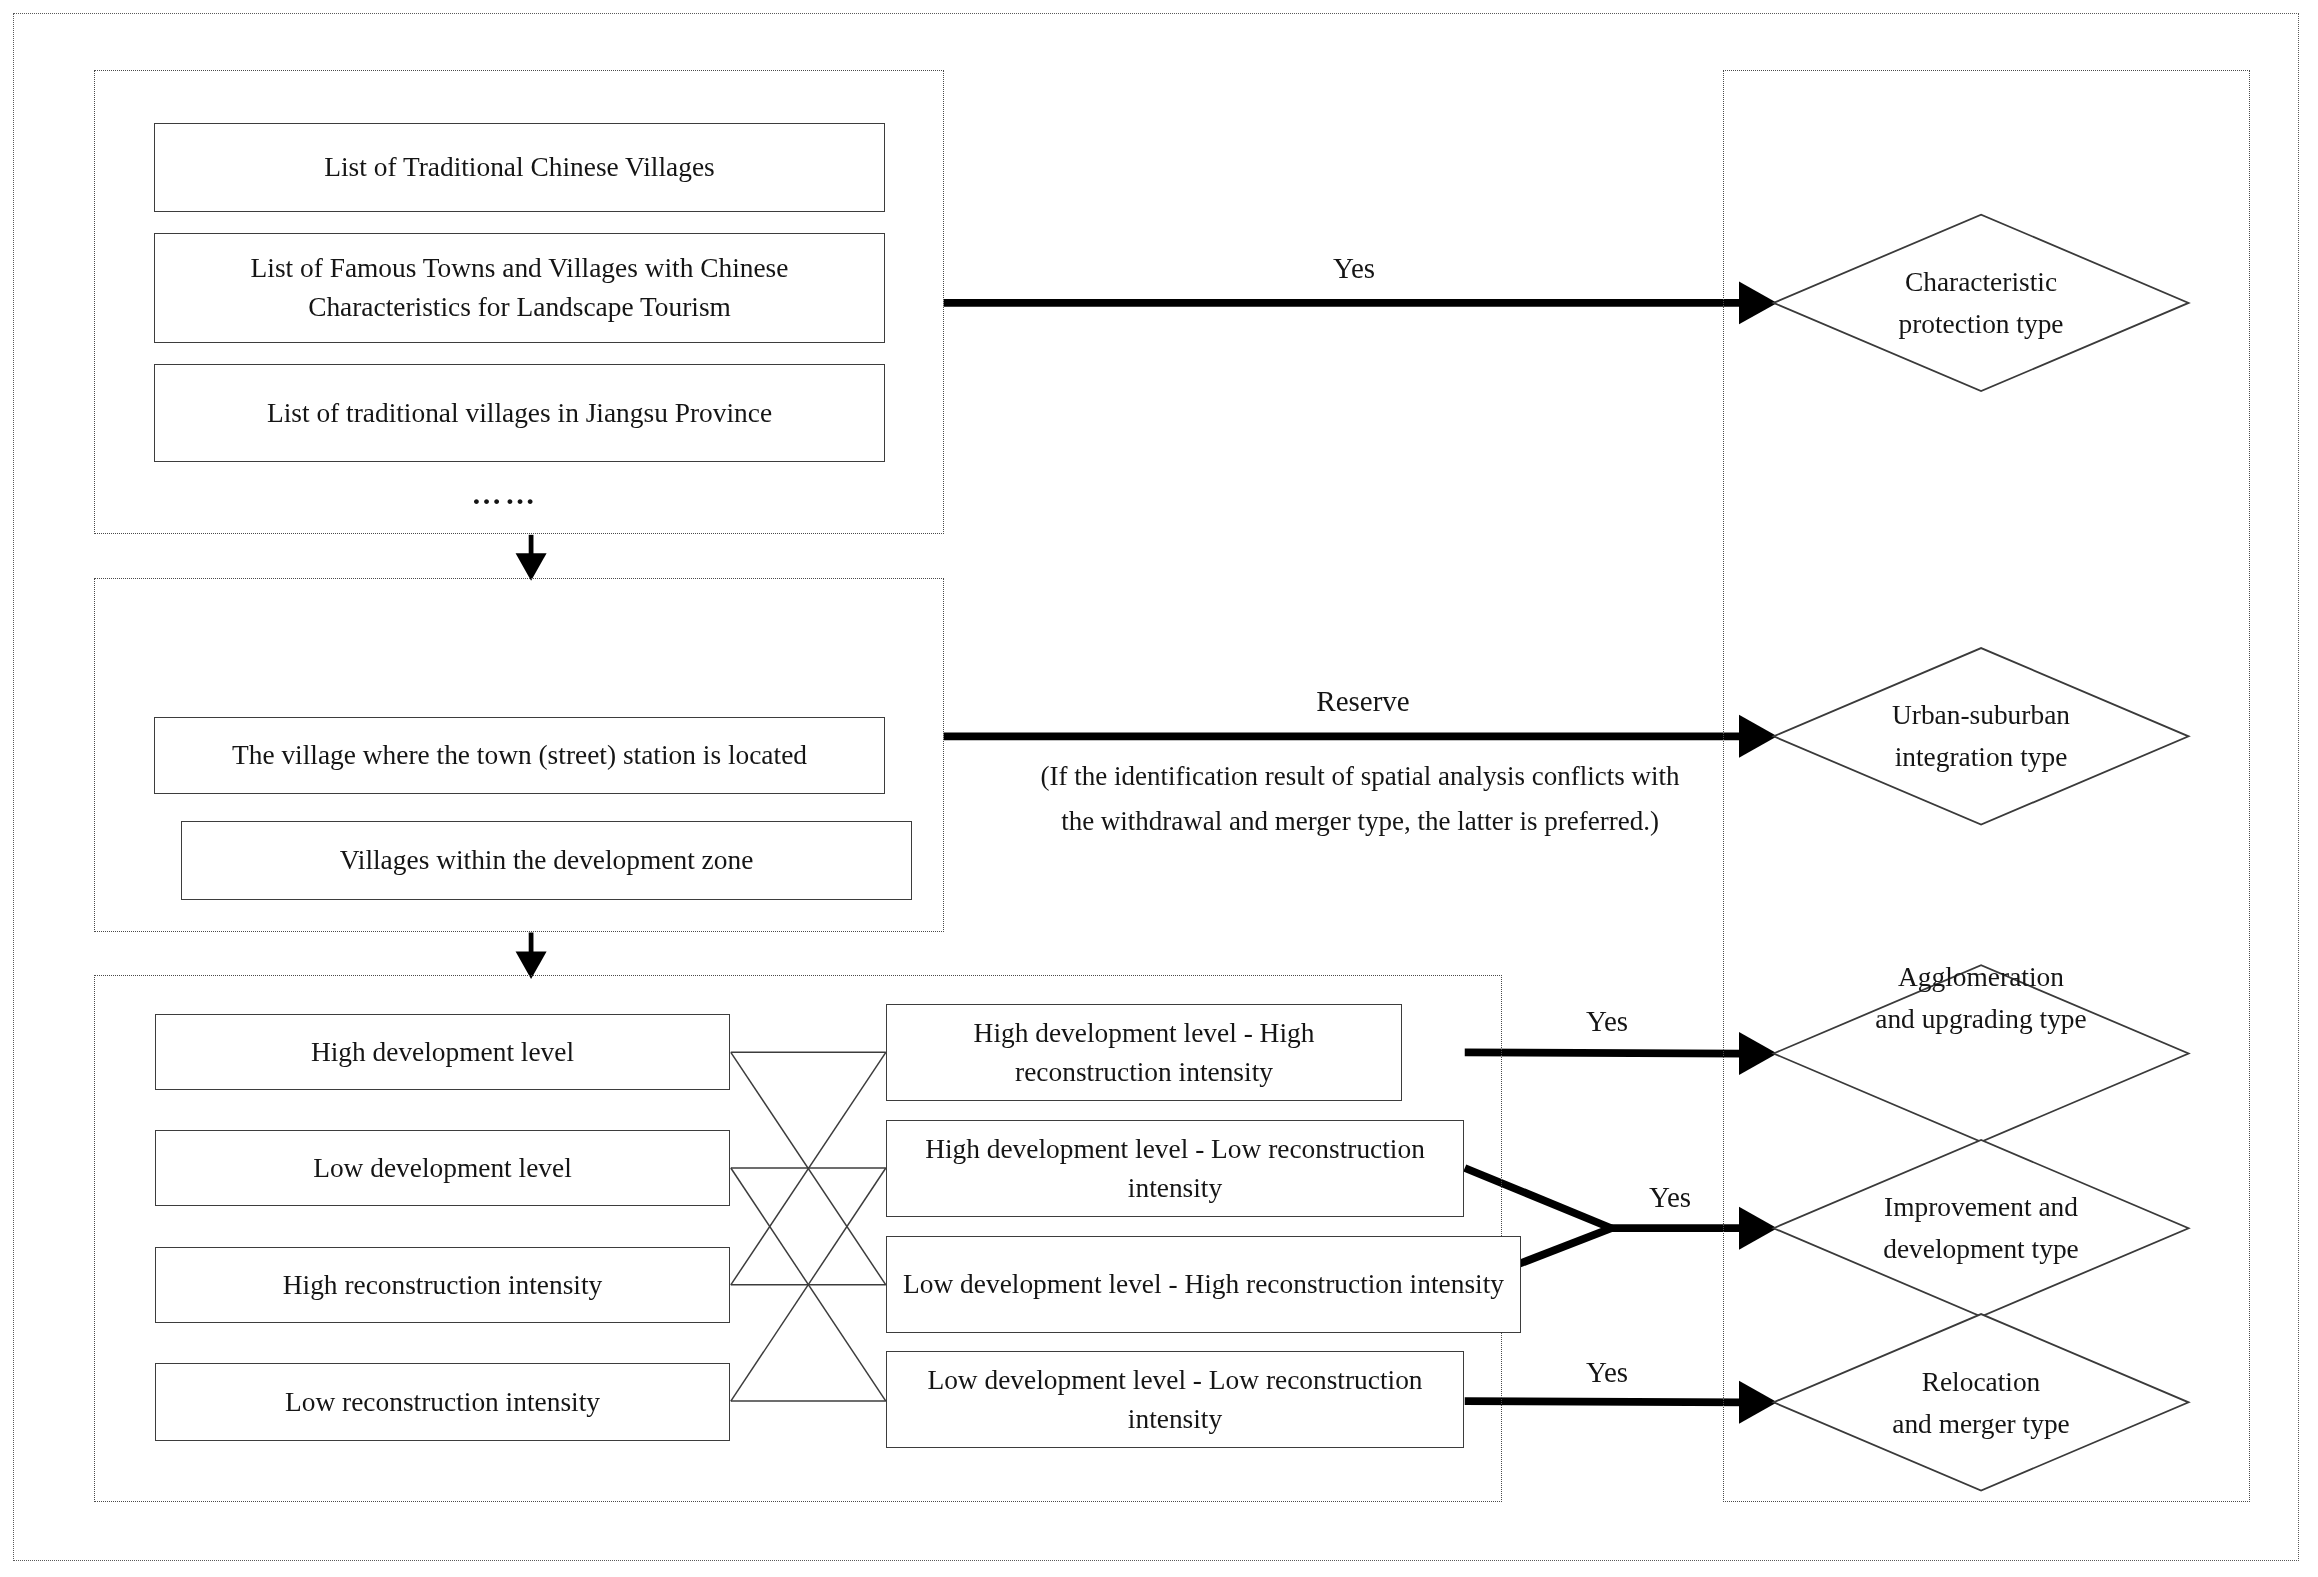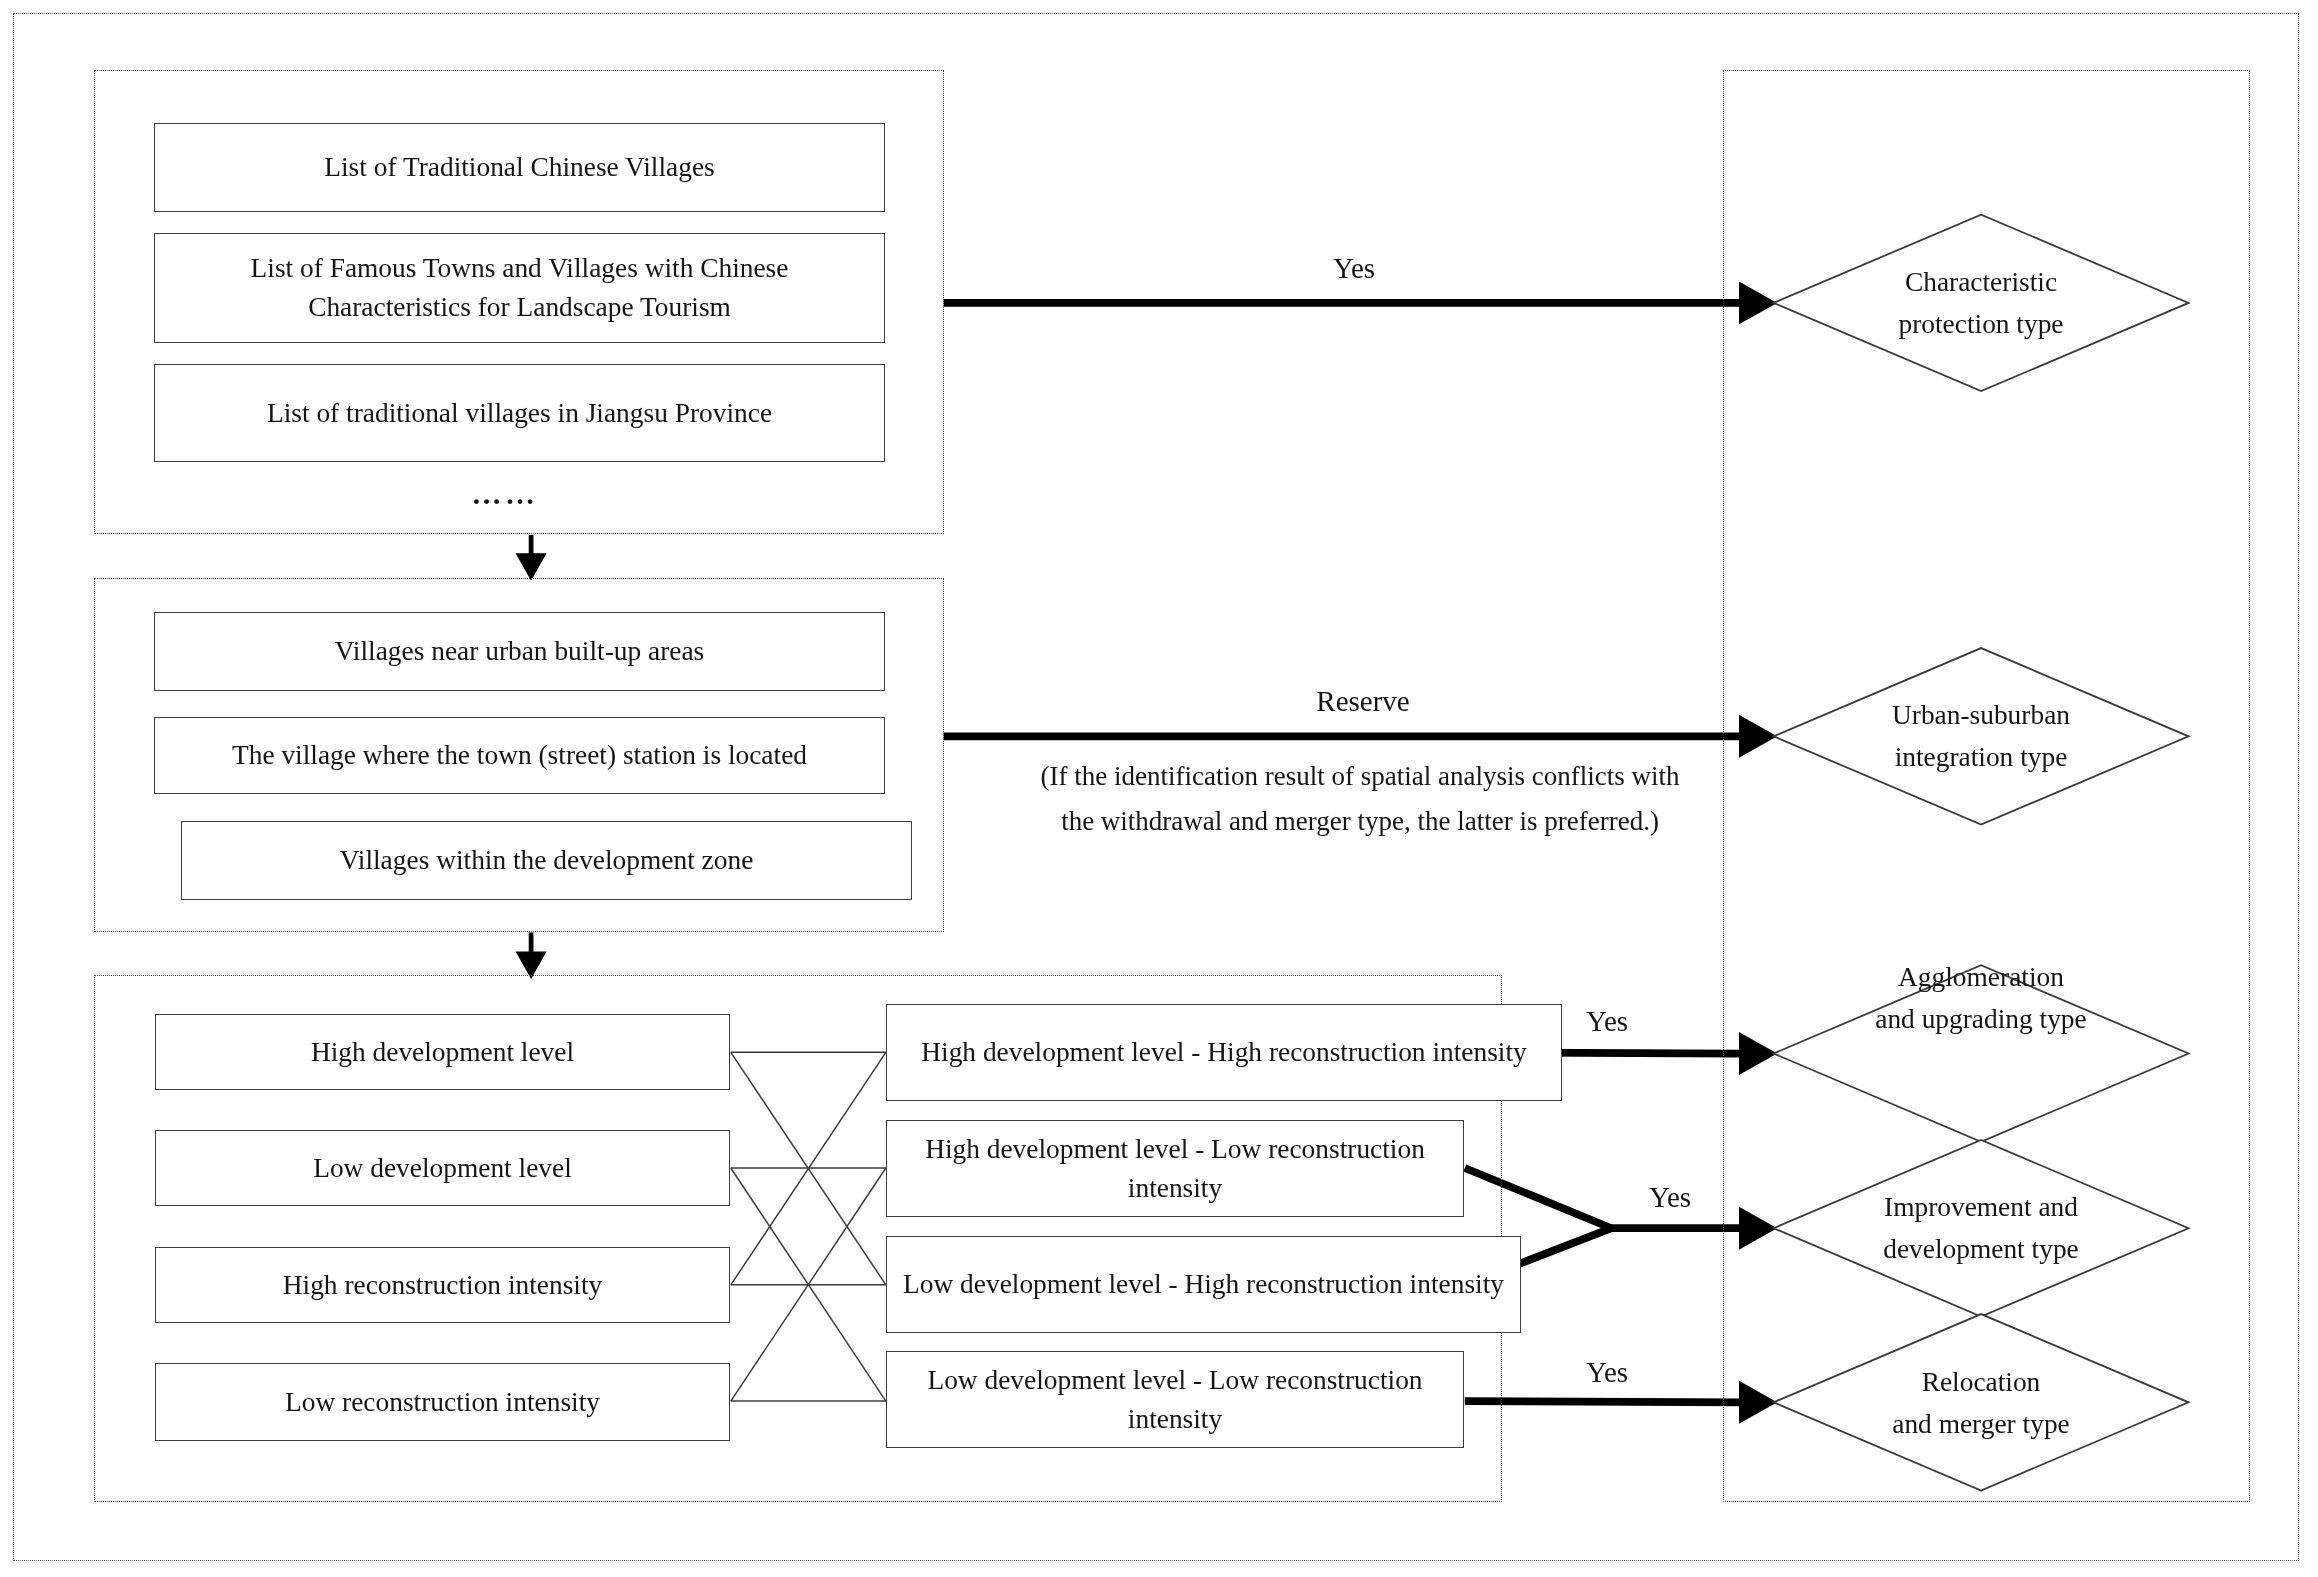--- a/index.html
+++ b/index.html
@@ -130,44 +130,41 @@
     <span>List of Traditional Chinese Villages</span>
   </div>
   <div class="flowbox" style="left:154px;top:233px;width:731px;height:110px;">
     <span>List of Famous Towns and Villages with Chinese Characteristics for Landscape Tourism</span>
   </div>
   <div class="flowbox" style="left:154px;top:364px;width:731px;height:98px;">
     <span>List of traditional villages in Jiangsu Province</span>
   </div>
   <div class="ellipsis" style="left:505px;top:494px;">……</div>
 
-  <div class="flowbox" style="left:154px;top:612px;width:731px;height:79px;">
-    <span>Villages near urban built-up areas</span>
-  </div>
   <div class="flowbox" style="left:154px;top:717px;width:731px;height:77px;">
     <span>The village where the town (street) station is located</span>
   </div>
   <div class="flowbox" style="left:154px;top:821px;width:731px;height:79px;margin-left:27px;">
     <span>Villages within the development zone</span>
   </div>
 
   <div class="flowbox" style="left:155px;top:1014px;width:575px;height:76px;">
     <span>High development level</span>
   </div>
   <div class="flowbox" style="left:155px;top:1130px;width:575px;height:76px;">
     <span>Low development level</span>
   </div>
   <div class="flowbox" style="left:155px;top:1247px;width:575px;height:76px;">
     <span>High reconstruction intensity</span>
   </div>
   <div class="flowbox" style="left:155px;top:1363px;width:575px;height:78px;">
     <span>Low reconstruction intensity</span>
   </div>
 
-  <div class="flowbox" style="left:886px;top:1004px;width:676px;height:97px;">
+  <div class="flowbox" style="left:886px;top:1004px;width:516px;height:97px;">
     <span>High development level - High reconstruction intensity</span>
   </div>
   <div class="flowbox" style="left:886px;top:1120px;width:578px;height:97px;">
     <span>High development level - Low reconstruction intensity</span>
   </div>
   <div class="flowbox" style="left:886px;top:1236px;width:635px;height:97px;">
     <span>Low development level - High reconstruction intensity</span>
   </div>
   <div class="flowbox" style="left:886px;top:1351px;width:578px;height:97px;">
     <span>Low development level - Low reconstruction intensity</span>

